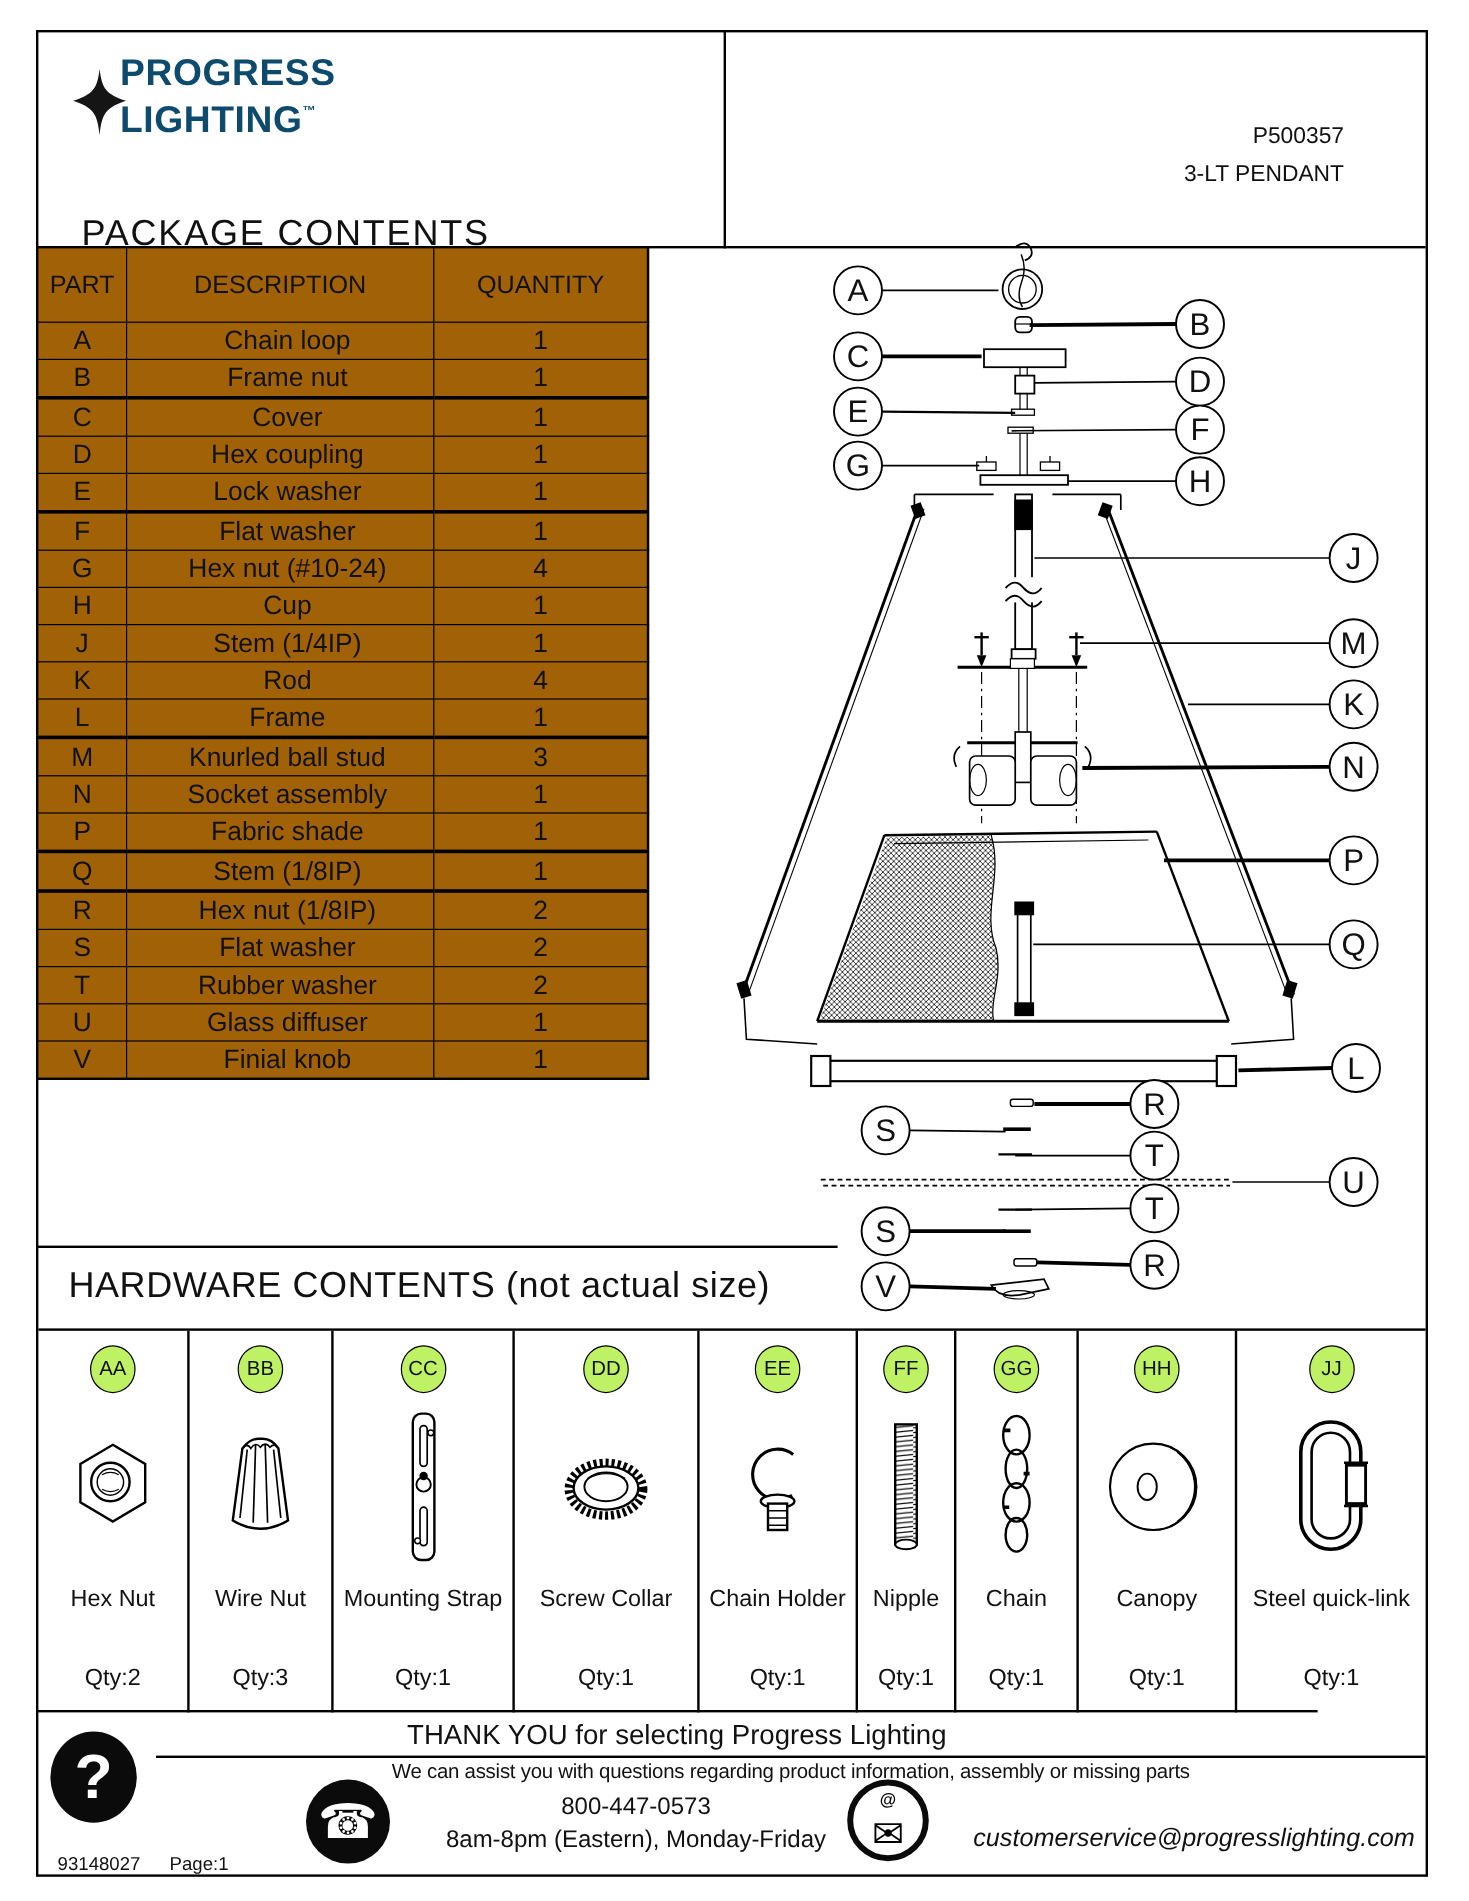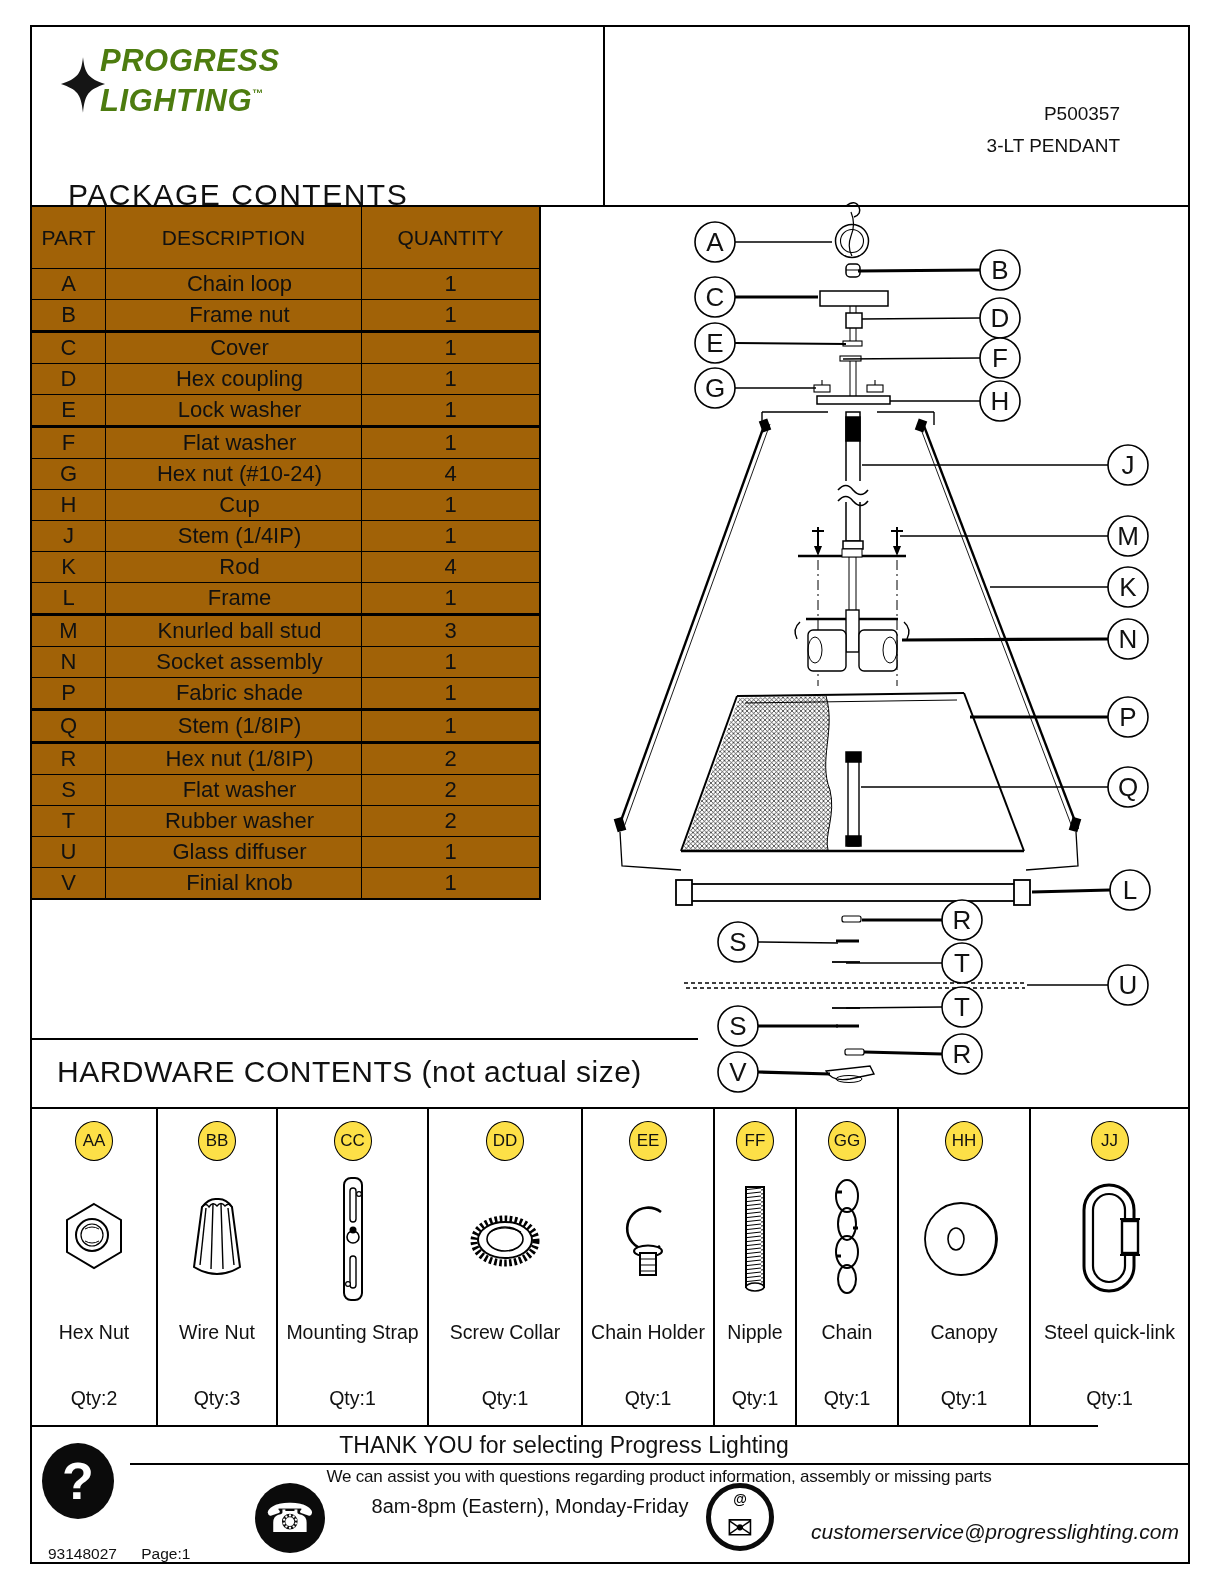--- a/index.html
+++ b/index.html
@@ -9,21 +9,21 @@
     overflow:hidden;
   }
   .hline { position:absolute; background:#000; height:2px; }
   .vline { position:absolute; background:#000; width:2px; }
 
   
   .page-border { position:absolute; left:30px; top:25px; width:1156px; height:1535px; border:2px solid #000; }
 
   
   .brand { position:absolute; left:100px; top:44px; line-height:33px; font-weight:bold;
-           font-size:31px; letter-spacing:.5px; color:#4d7c0f;font-style:italic; }
+           font-size:31px; letter-spacing:.5px; color:#0c4a6e; }
   .brand .tm { font-size:11px; vertical-align:14px; letter-spacing:0; }
   .brand-star { position:absolute; left:60px; top:56px; }
 
   .product-code { position:absolute; right:104px; top:98px; text-align:right;
                   font-size:19px; line-height:32px; }
 
   .page-title { position:absolute; left:68px; top:178px; font-size:30px; letter-spacing:1.5px; }
 
   
   table.pkg { position:absolute; left:30px; top:205px; border-collapse:collapse;
@@ -47,21 +47,21 @@
   .hw-title { position:absolute; left:57px; top:1055px; font-size:30px; letter-spacing:.5px; }
   .hw-rule-top { position:absolute; left:30px; top:1038px; width:668px; height:2px; background:#000; }
 
   .hw-grid { position:absolute; left:32px; top:1107px; width:1156px; height:318px;
              border-top:2px solid #000; display:grid;
              grid-template-columns:126px 120px 151px 154px 132px 82px 102px 132px auto; }
   .hw-cell { position:relative; border-right:2px solid #000; }
   .hw-cell:last-child { border-right:none; }
   .hw-circ { position:absolute; top:12px; left:50%; transform:translateX(-50%);
              width:36px; height:38px; border:1.6px solid #000; border-radius:50%;
-             display:flex; align-items:center; justify-content:center; font-size:17px; background:#fde047; }
+             display:flex; align-items:center; justify-content:center; font-size:17px; background:#bef264; }
   .hw-icon { position:absolute; top:55px; left:0; right:0; height:150px;
              display:flex; align-items:center; justify-content:center; }
   .hw-name { position:absolute; top:212px; left:0; right:0; text-align:center; font-size:19.5px; }
   .hw-qty  { position:absolute; top:278px; left:0; right:0; text-align:center; font-size:19.5px; }
 
   
   .footer { position:absolute; left:30px; top:1425px; width:1068px; height:139px; border-top:2px solid #000; }
   .thankyou { position:absolute; top:5px; left:0; width:100%; text-align:center; font-size:23px; }
   .assist-rule { position:absolute; top:36px; left:100px; width:1058px; height:2px; background:#000; }
   .assist { position:absolute; top:40px; left:100px; width:1058px; text-align:center; font-size:17px; letter-spacing:-.2px; }
@@ -622,20 +622,21 @@
     </div>
   </div>
 
   <div class="footer">
     <div class="thankyou">THANK YOU for selecting Progress Lighting</div>
     <div class="assist-rule"></div>
     <div class="assist">We can assist you with questions regarding product information, assembly or missing parts</div>
     <div class="qmark">?</div>
     <div class="circ-black phone-ic">☎</div>
     <div class="phone-text">
+      <div>800-447-0573</div>
       <div>8am-8pm (Eastern), Monday-Friday</div>
     </div>
     <div class="mail-ic">
       <span class="at">@</span>
       <span class="env">✉</span>
     </div>
     <div class="mail-text">customerservice@progresslighting.com</div>
     <div class="fineprint">
       <span>93148027</span>
       <span>Page:1</span>

